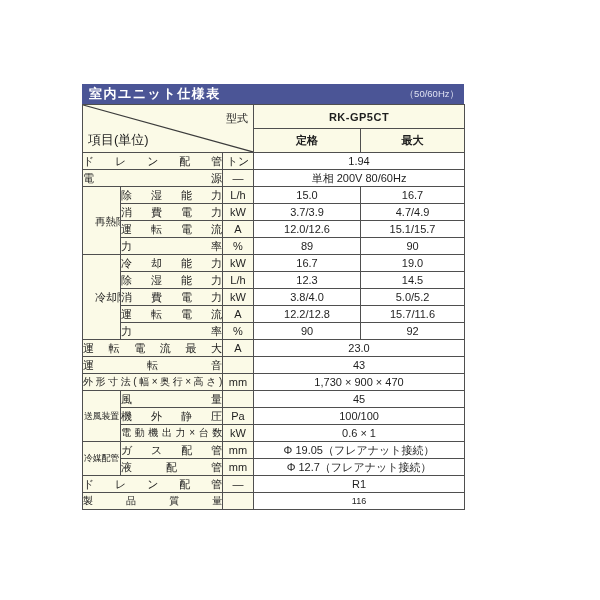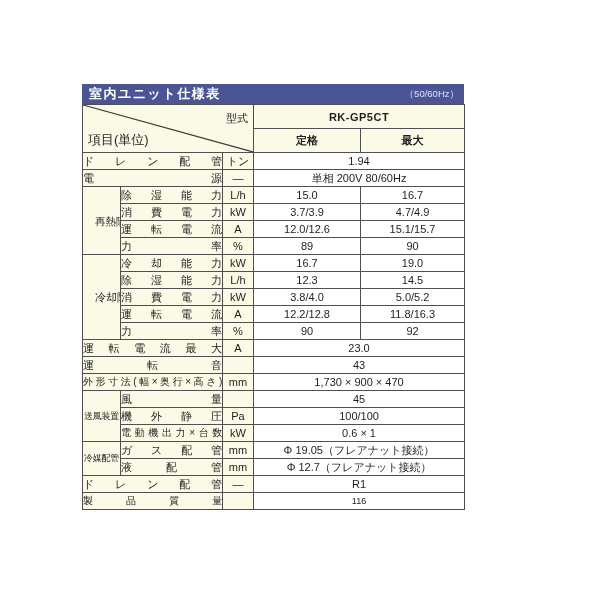--- a/index.html
+++ b/index.html
@@ -146,21 +146,21 @@
         <tr>
           <td class="lab" colspan="1">消費電力</td>
           <td class="unit">kW</td>
           <td class="val">3.8/4.0</td>
           <td class="val">5.0/5.2</td>
         </tr>
         <tr>
           <td class="lab" colspan="1">運転電流</td>
           <td class="unit">A</td>
           <td class="val">12.2/12.8</td>
-          <td class="val">11.8/16.3</td>
+          <td class="val">15.7/11.6</td>
         </tr>
         <tr>
           <td class="lab" colspan="1">力率</td>
           <td class="unit">%</td>
           <td class="val">90</td>
           <td class="val">92</td>
         </tr>
         <tr>
           <td class="lab" colspan="2">運転電流最大</td>
           <td class="unit">A</td>

